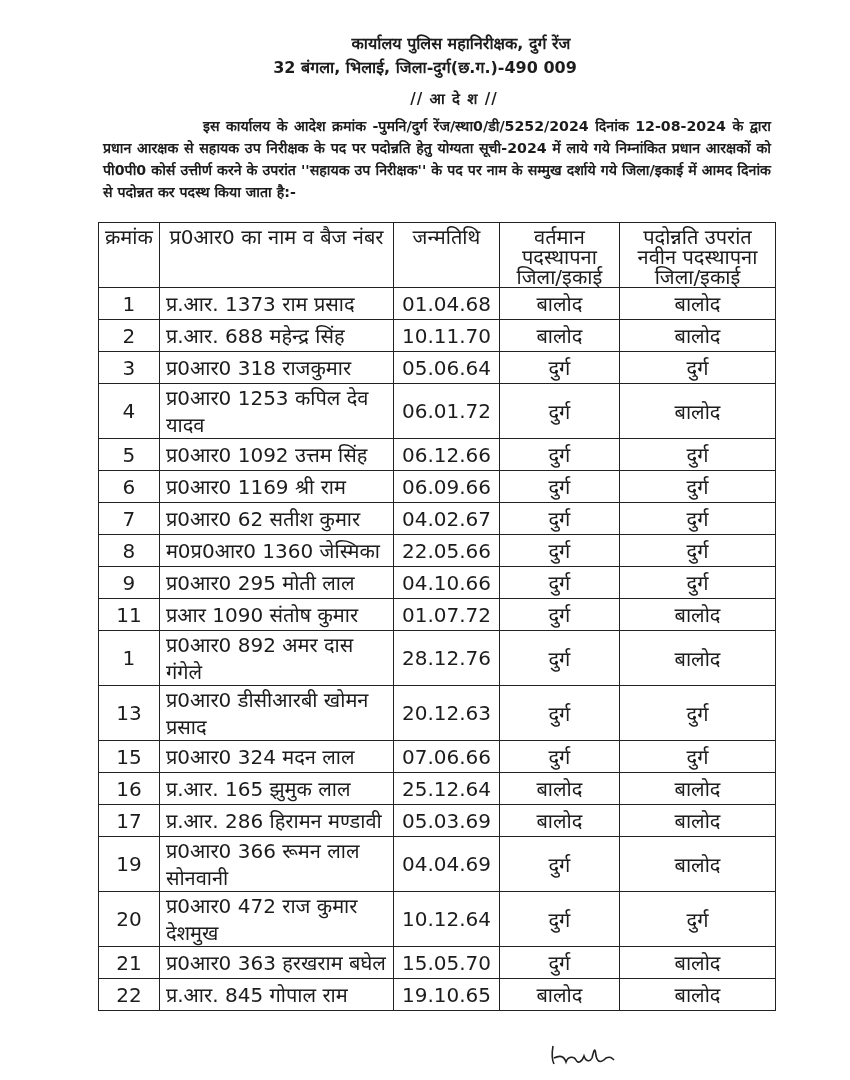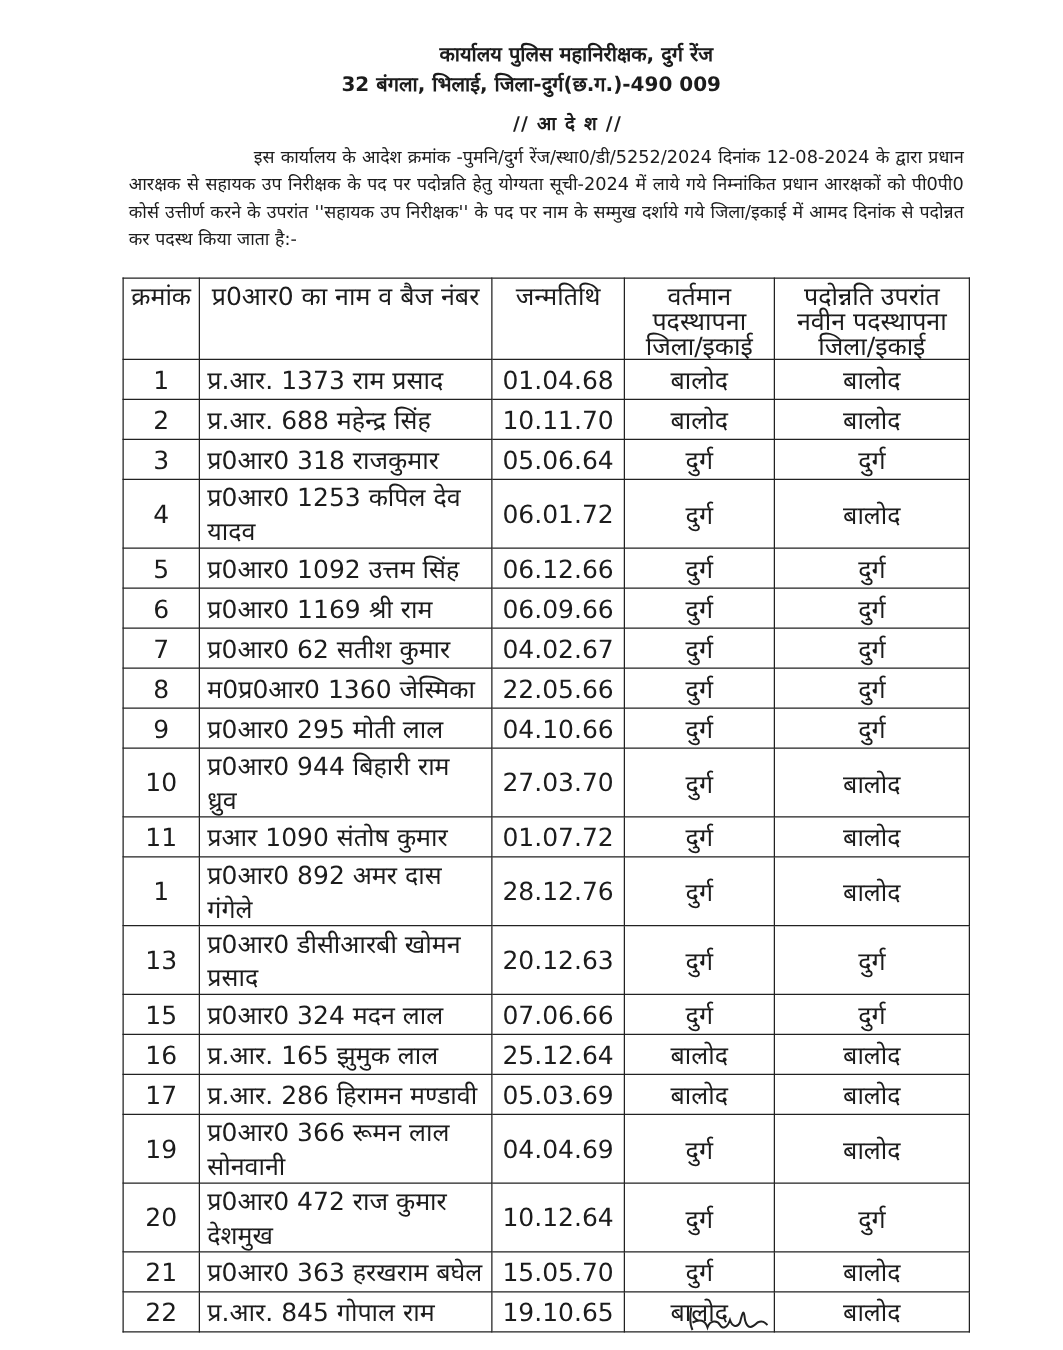--- a/index.html
+++ b/index.html
@@ -6,21 +6,21 @@
   body {
     width: 850px; height: 1080px; background: #ffffff; position: relative; overflow: hidden;
     font-family: "DejaVu Sans", "Liberation Sans", sans-serif; color: #1c1c1c;
   }
   .header { position: absolute; left: 0; width: 850px; text-align: center; font-weight: bold; }
   .h1 { top: 32px; font-size: 16px; padding-left: 36px; }
   .h2 { top: 56px; font-size: 16px; }
   .h3 { top: 88px; font-size: 15px; letter-spacing: 1px; margin-left: 29px; }
   .para {
     position: absolute; left: 103px; width: 668px; top: 115px;
-    font-size: 14.2px; line-height: 22px; text-align: justify;
+    font-size: 14.2px; line-height: 22px; text-align: justify; font-weight: bold;
   }
   .para .indent { display: inline-block; width: 100px; }
   table.roster {
     position: absolute; left: 98px; top: 222px; width: 678px;
     border-collapse: collapse; font-size: 20px;
   }
   table.roster th, table.roster td {
     border: 1.6px solid #222; padding: 0 6px; height: 31px;
   }
   table.roster th { font-weight: normal; height: 45px; vertical-align: top; padding-top: 4px; text-align: center; line-height: 20px; }
@@ -108,27 +108,20 @@
         <td class="c-new">दुर्ग</td>
       </tr>
       <tr>
         <td class="c-sn">9</td>
         <td class="c-name">प्र0आर0 295 मोती लाल</td>
         <td class="c-dob">04.10.66</td>
         <td class="c-cur">दुर्ग</td>
         <td class="c-new">दुर्ग</td>
       </tr>
       <tr>
-        <td class="c-sn">10</td>
-        <td class="c-name">प्र0आर0 944 बिहारी राम ध्रुव</td>
-        <td class="c-dob">27.03.70</td>
-        <td class="c-cur">दुर्ग</td>
-        <td class="c-new">बालोद</td>
-      </tr>
-      <tr>
         <td class="c-sn">11</td>
         <td class="c-name">प्रआर 1090 संतोष कुमार</td>
         <td class="c-dob">01.07.72</td>
         <td class="c-cur">दुर्ग</td>
         <td class="c-new">बालोद</td>
       </tr>
       <tr>
         <td class="c-sn">1</td>
         <td class="c-name">प्र0आर0 892 अमर दास गंगेले</td>
         <td class="c-dob">28.12.76</td>

